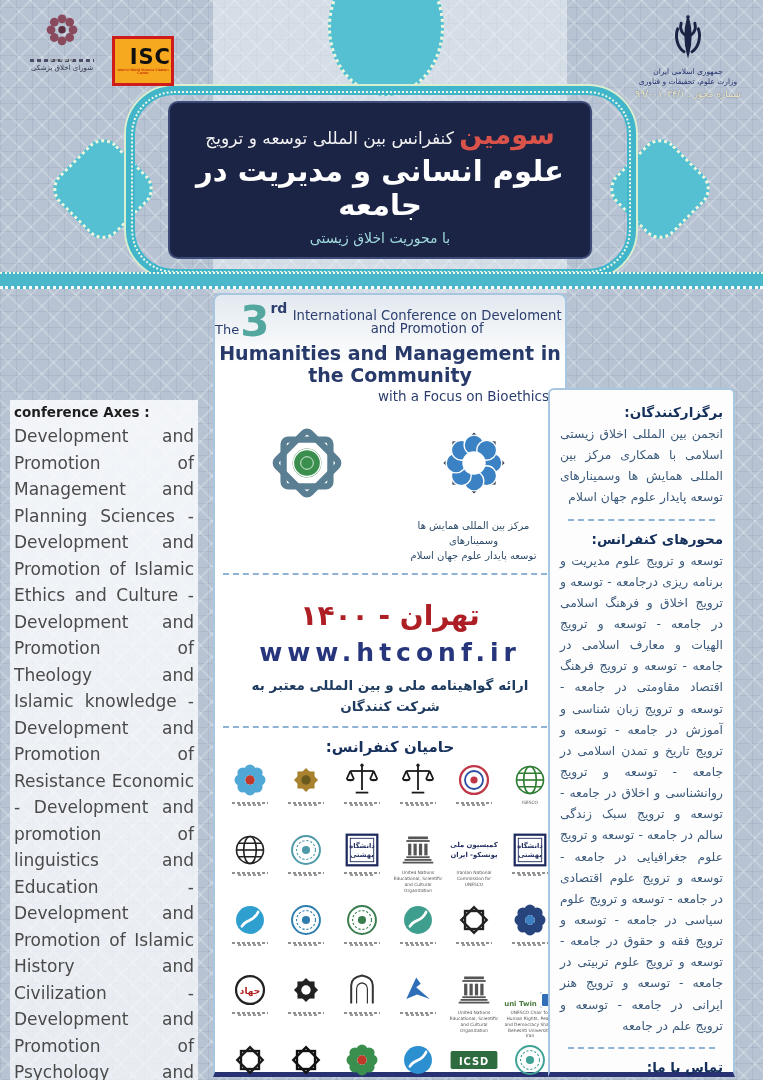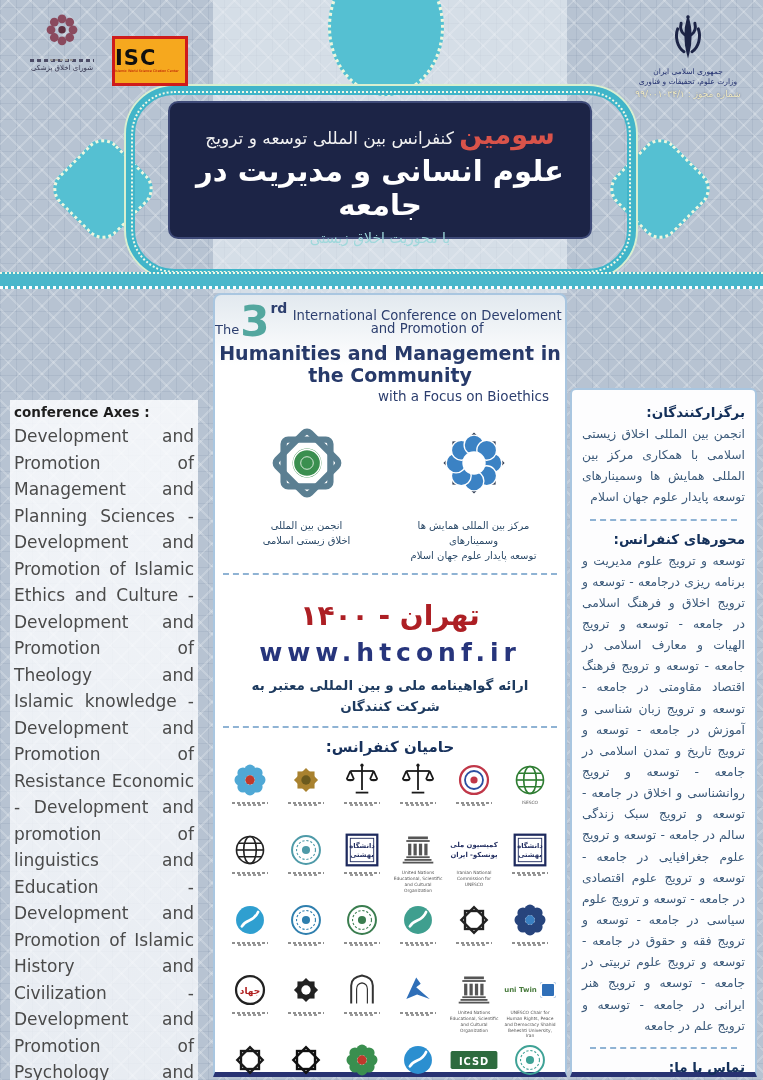--- a/index.html
+++ b/index.html
@@ -15,47 +15,47 @@
   .header{position:absolute;left:0;top:0;width:763px;height:293px;}
   .band{position:absolute;left:213px;top:0;width:354px;height:293px;background:rgba(238,244,248,.55);}
   .medallion{position:absolute;background:#55c0d2;border:3px dotted #eef7de;}
   .med-top{left:328px;top:-42px;width:116px;height:138px;border-radius:50%;}
   .med-left{left:62px;top:148px;width:82px;height:82px;border-radius:20px;transform:rotate(45deg);}
   .med-right{right:62px;top:148px;width:82px;height:82px;border-radius:20px;transform:rotate(45deg);}
   .frame{position:absolute;left:126px;top:86px;width:510px;height:192px;border:9px solid #41b5c9;
     border-radius:48px;outline:2px dotted #f2f9e6;outline-offset:-7px;box-shadow:0 0 0 2px #d9efd0;}
   .scallop{position:absolute;left:0;top:272px;width:763px;height:17px;background:#4ab7cb;
     border-top:2px dotted #f0f8e4;border-bottom:3px dotted #ffffff;}
-  .titlebox{position:absolute;left:168px;top:101px;width:424px;height:138px;background:#1c2446;
+  .titlebox{position:absolute;left:168px;top:101px;width:424px;height:158px;background:#1c2446;
     border-radius:10px;border:2px solid #3e4a78;text-align:center;direction:rtl;color:#fff;padding-top:16px;}
   .t-l1{font-size:17px;color:#f2f2f2;}
   .t-l1 .hl{color:#d9534a;font-size:27px;font-weight:bold;}
   .t-l2{font-size:29px;font-weight:bold;margin-top:4px;letter-spacing:0;}
   .t-l3{font-size:14px;color:#9fd8db;margin-top:8px;}
   
   .uni-logo{position:absolute;left:16px;top:12px;width:92px;text-align:center;color:#2b2b3a;}
   .uni-logo .cap{font-size:7px;margin-top:2px;color:#30304a;}
   .uni-logo .squig{height:3px;margin:3px auto 0;width:60px;
      background:repeating-linear-gradient(90deg,#4c4c66 0 4px,transparent 4px 7px);}
-  .isc{position:absolute;left:112px;top:36px;width:76px;height:50px;background:#f6a81e;border:3px solid #cf1b1b;
-     display:flex;flex-direction:column;align-items:flex-start;justify-content:center;line-height:1;}
+  .isc{position:absolute;left:112px;top:36px;width:62px;height:50px;background:#f6a81e;border:3px solid #cf1b1b;
+     display:flex;flex-direction:column;align-items:flex-end;justify-content:center;line-height:1;}
   .isc .isc-t{font-size:21px;font-weight:bold;color:#101010;letter-spacing:1px;}
   .isc .isc-c{font-size:3.4px;color:#b00000;margin-top:1px;text-align:center;}
   .iran{position:absolute;right:10px;top:14px;width:130px;text-align:center;color:#1c2446;direction:rtl;}
   .iran .ln{font-size:7.5px;margin-top:1px;color:#22306e;}
   .iran .lic{font-size:9px;margin-top:3px;color:#efe9c0;text-shadow:0 0 2px rgba(40,50,90,.6);}
   
   .left-col{position:absolute;left:10px;top:400px;width:188px;color:#4a4a4a;
      background:linear-gradient(rgba(252,253,255,.85),rgba(248,250,253,.6));padding:4px 4px;}
   .left-col .h{font-weight:bold;color:#1d1d1d;font-size:13.5px;margin-bottom:3px;}
   .left-col .b{font-size:17px;line-height:1.56;text-align:justify;}
   .panel{position:absolute;background:#fdfdfe;border:2px solid #a9c6e0;border-bottom:5px solid #283272;}
   .center-panel{left:213px;top:293px;width:354px;height:784px;border-radius:8px 8px 0 0;
      background:linear-gradient(#e2e9ef,#ffffff 70px);text-align:center;}
-  .right-col{left:570px;top:388px;width:187px;height:689px;border-radius:6px 6px 0 0;
+  .right-col{left:548px;top:388px;width:187px;height:689px;border-radius:6px 6px 0 0;
      direction:rtl;text-align:right;padding:12px 10px;}
   .right-col .h{font-weight:bold;color:#14305a;font-size:13.5px;margin:2px 0 4px;}
   .right-col .p{font-size:12.3px;color:#3c5a7a;line-height:1.72;text-align:justify;}
   .sep{border-top:2px dashed #8fb3d4;margin:10px 8px;}
   
   .en-title{padding-top:10px;color:#2c3e6e;}
   .en-row{display:flex;align-items:flex-end;justify-content:center;line-height:1;}
   .en-the{font-size:13px;margin-bottom:3px;}
   .en-3{font-size:42px;font-weight:bold;color:#53a79f;margin:0 1px;line-height:.8;}
   .en-rd{font-size:14px;font-weight:bold;align-self:flex-start;margin-top:-4px;}
@@ -75,21 +75,21 @@
   .grid{display:grid;grid-template-columns:repeat(6,1fr);grid-auto-rows:70px;padding:2px 8px 0;column-gap:2px;}
   .cell{display:flex;flex-direction:column;align-items:center;justify-content:flex-start;}
   .cell svg{display:block;}
   .cap-en{font-size:4.4px;line-height:1.3;color:#555;text-align:center;margin-top:2px;max-width:54px;}
   .squig{margin-top:4px;width:36px;height:2px;
      background:repeating-linear-gradient(90deg,#8f8f8f 0 3px,transparent 3px 5px);}
   .squig::after{content:"";display:block;width:24px;height:2px;margin:2px auto 0;
      background:repeating-linear-gradient(90deg,#9a9a9a 0 3px,transparent 3px 5px);}
   .tlogo{font-size:6.8px;font-weight:bold;line-height:1.5;height:36px;display:flex;align-items:center;
      justify-content:center;text-align:center;direction:rtl;}
-  .utw{display:flex;align-items:center;gap:3px;height:36px;}
+  .utw{display:flex;align-items:flex-end;gap:3px;height:36px;}
   .utw-t{font-size:7px;font-weight:bold;color:#4a7c3f;}
   .utw-box{width:16px;height:16px;background:#2f6fb8;border-radius:3px;
      box-shadow:inset 0 0 0 2px #fff,inset 0 0 0 4px #2f6fb8;}
   
   .contact .p{font-size:12px;line-height:1.8;text-align:right;}
 </style>
 </head>
 <body>
 
 <div class="poster">
@@ -180,22 +180,20 @@
           <svg width="90" height="90" viewBox="0 0 100 100">
             <g fill="none" stroke="#5b7f92" stroke-width="7">
               <rect x="24" y="24" width="52" height="52" rx="5"></rect>
               <rect x="24" y="24" width="52" height="52" rx="5" transform="rotate(45 50 50)"></rect>
             </g>
             <circle cx="50" cy="50" r="16" fill="#3a8f4f"></circle>
             <circle cx="50" cy="50" r="15" fill="none" stroke="#fff" stroke-width="1.5"></circle>
             <circle cx="50" cy="50" r="7" fill="none" stroke="#e8f2e8" stroke-width="1"></circle>
           </svg>
         </span>
-        <div class="cap">انجمن بین المللی
-اخلاق زیستی اسلامی</div>
       </div>
       <div class="org">
         <span>
           <svg width="90" height="90" viewBox="0 0 100 100">
             <g fill="#2b3950">
               <rect x="26" y="26" width="48" height="48"></rect>
               <rect x="26" y="26" width="48" height="48" transform="rotate(45 50 50)"></rect>
             </g>
             <g fill="#3b82c4" stroke="#fff" stroke-width="1.5">
               <circle cx="70" cy="50" r="11"></circle>

